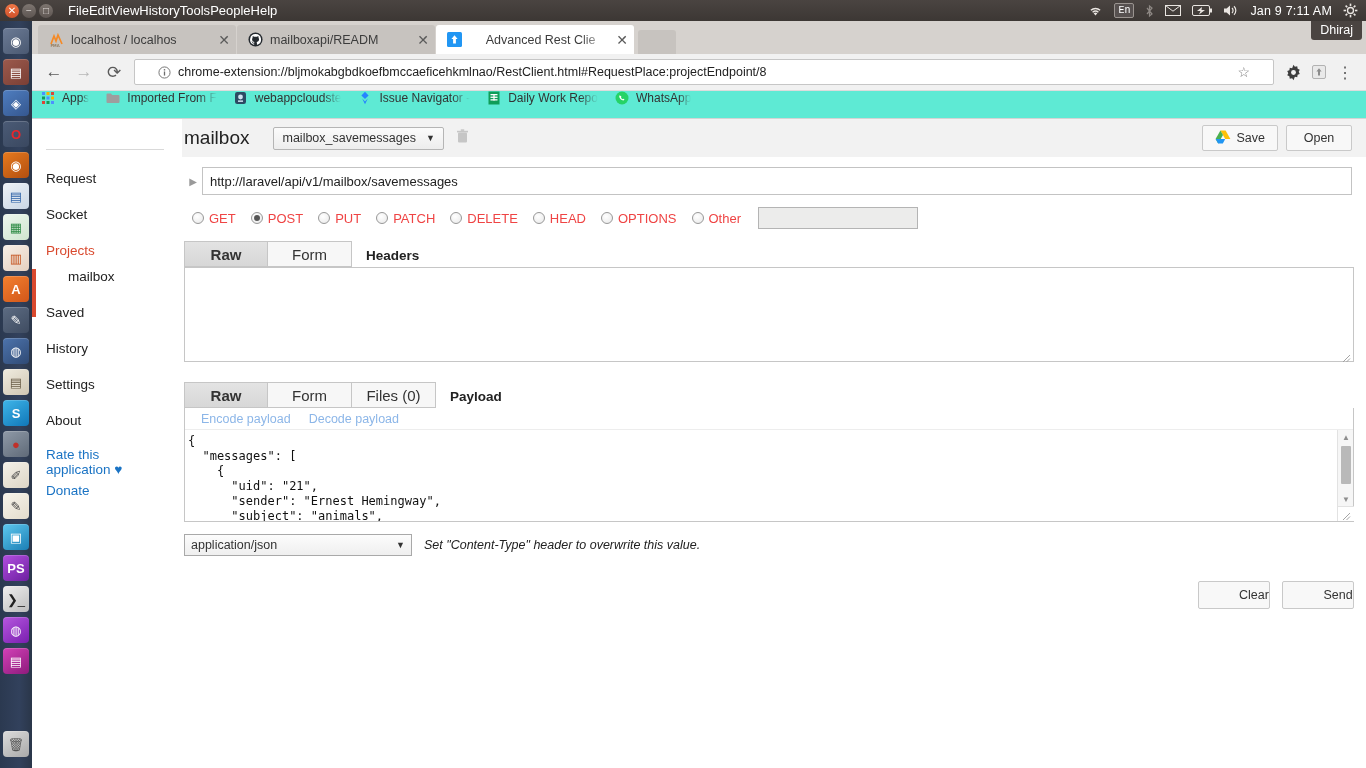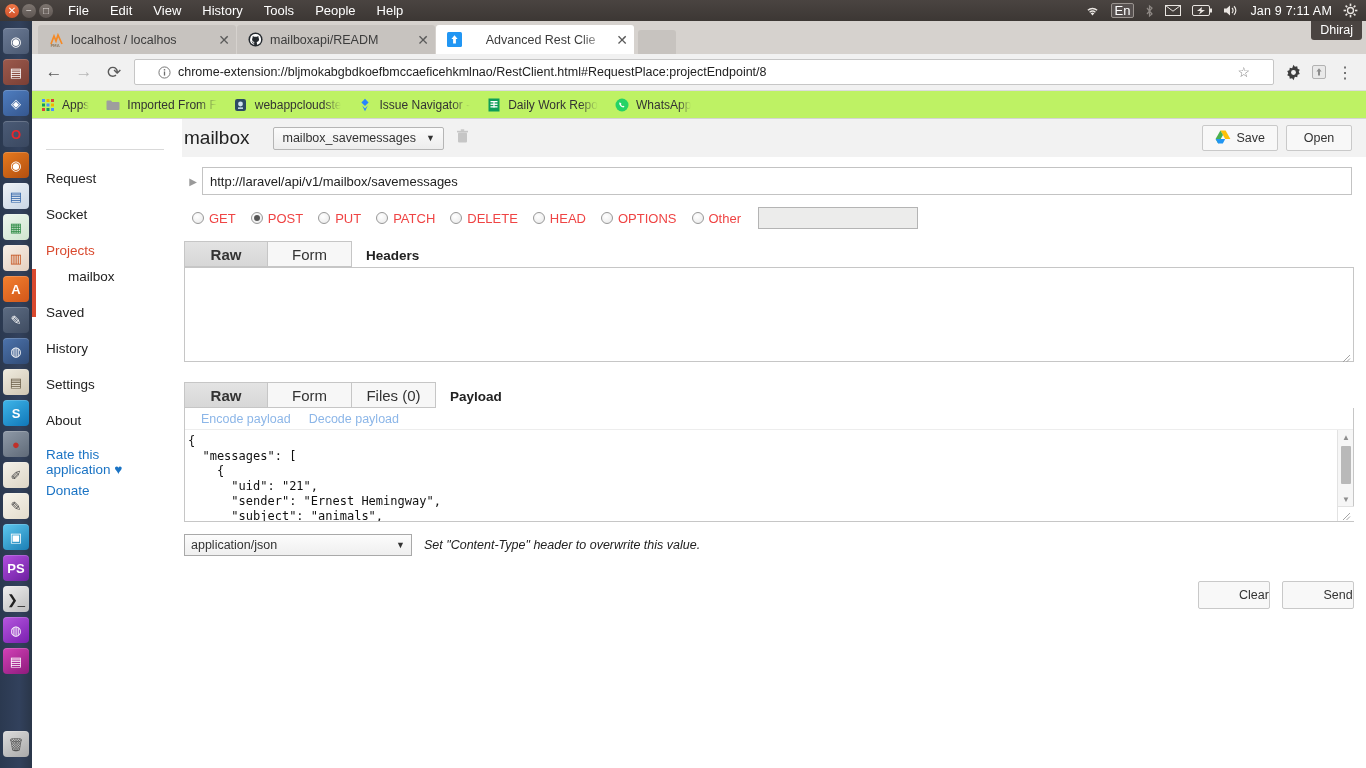--- a/index.html
+++ b/index.html
@@ -20,27 +20,27 @@
     font-size: 12.5px;
     display: flex; align-items: center;
   }
   .win-btns { display: flex; align-items: center; gap: 3px; margin-left: 5px; }
   .win-btn { width: 14px; height: 14px; border-radius: 50%;
              display:flex; align-items:center; justify-content:center;
              font-size: 10px; line-height: 1; color: #3a3330; }
   .win-close { background: linear-gradient(to bottom,#f07746,#d0512a); color:#fff; }
   .win-min { background: linear-gradient(to bottom,#7d7570,#5d5551); color:#ded8d4; }
   .win-max { background: linear-gradient(to bottom,#7d7570,#5d5551); color:#ded8d4; }
-  #app-menu { display: flex; align-items: center; gap: 21px; margin-left: 15px; font-size: 13px; }
+  #app-menu { display: flex; align-items: center; gap: 0; margin-left: 15px; font-size: 13px; }
   #app-menu span { cursor: default; }
   #tray { margin-left: auto; display: flex; align-items: center; gap: 11px; padding-right: 8px; font-size: 12.5px; }
   #tray svg { display: block; }
   .kbd-ind {
     border: 1px solid #9a9490; background: #575150;
-    border-radius: 2px; font-size: 13px; padding: 0px 3px; line-height: 13px;
+    border-radius: 2px; font-size: 10px; padding: 0px 3px; line-height: 13px; font-family: Liberation Mono, monospace;
   }
   #clock { font-size: 12.5px; letter-spacing: .2px; }
 
   
   #launcher {
     position: absolute; left: 0; top: 21px;
     width: 32px; height: 747px;
     background: linear-gradient(to right, #2b3950, #32415c 60%, #2a3649);
     padding-top: 4px;
   }
@@ -92,21 +92,21 @@
     flex: 1; height: 26px; background: #fff; border: 1px solid #c6c6c6;
     border-radius: 2px; display: flex; align-items: center; padding: 0 23px;
     font-size: 12.5px; color: #222; margin: 0 6px 0 4px;
   }
   #omnibox .infoi { margin-right: 7px; color: #707070; display:flex; }
   #omnibox .urltext { flex: 1; white-space: nowrap; overflow: hidden; }
   #omnibox .star { color: #7a7a7a; font-size: 14px; padding-left: 6px; }
   .tbicon { width: 26px; height: 26px; display: flex; align-items: center; justify-content: center;
             color: #5a5a5a; }
 
-  #bookmarks { height: 28px; background: #bef264; display: flex; align-items: center;
+  #bookmarks { height: 28px; background: #5eead4; display: flex; align-items: flex-start;
                padding: 0 8px; border-bottom: 1px solid #d4d4d4; overflow: hidden; }
   .bm { display: flex; align-items: center; font-size: 12px; color: #333;
         margin-right: 16px; white-space: nowrap; max-width: 148px; overflow: hidden;
         -webkit-mask-image: linear-gradient(to right,#000 84%,transparent 100%);
         mask-image: linear-gradient(to right,#000 84%,transparent 100%); }
   .bm .bi { width: 16px; flex: 0 0 16px; margin-right: 6px;
             display: flex; align-items: center; justify-content: center; }
 
   
   #page { position: relative; height: 649px; background: #fff; display: flex; }

